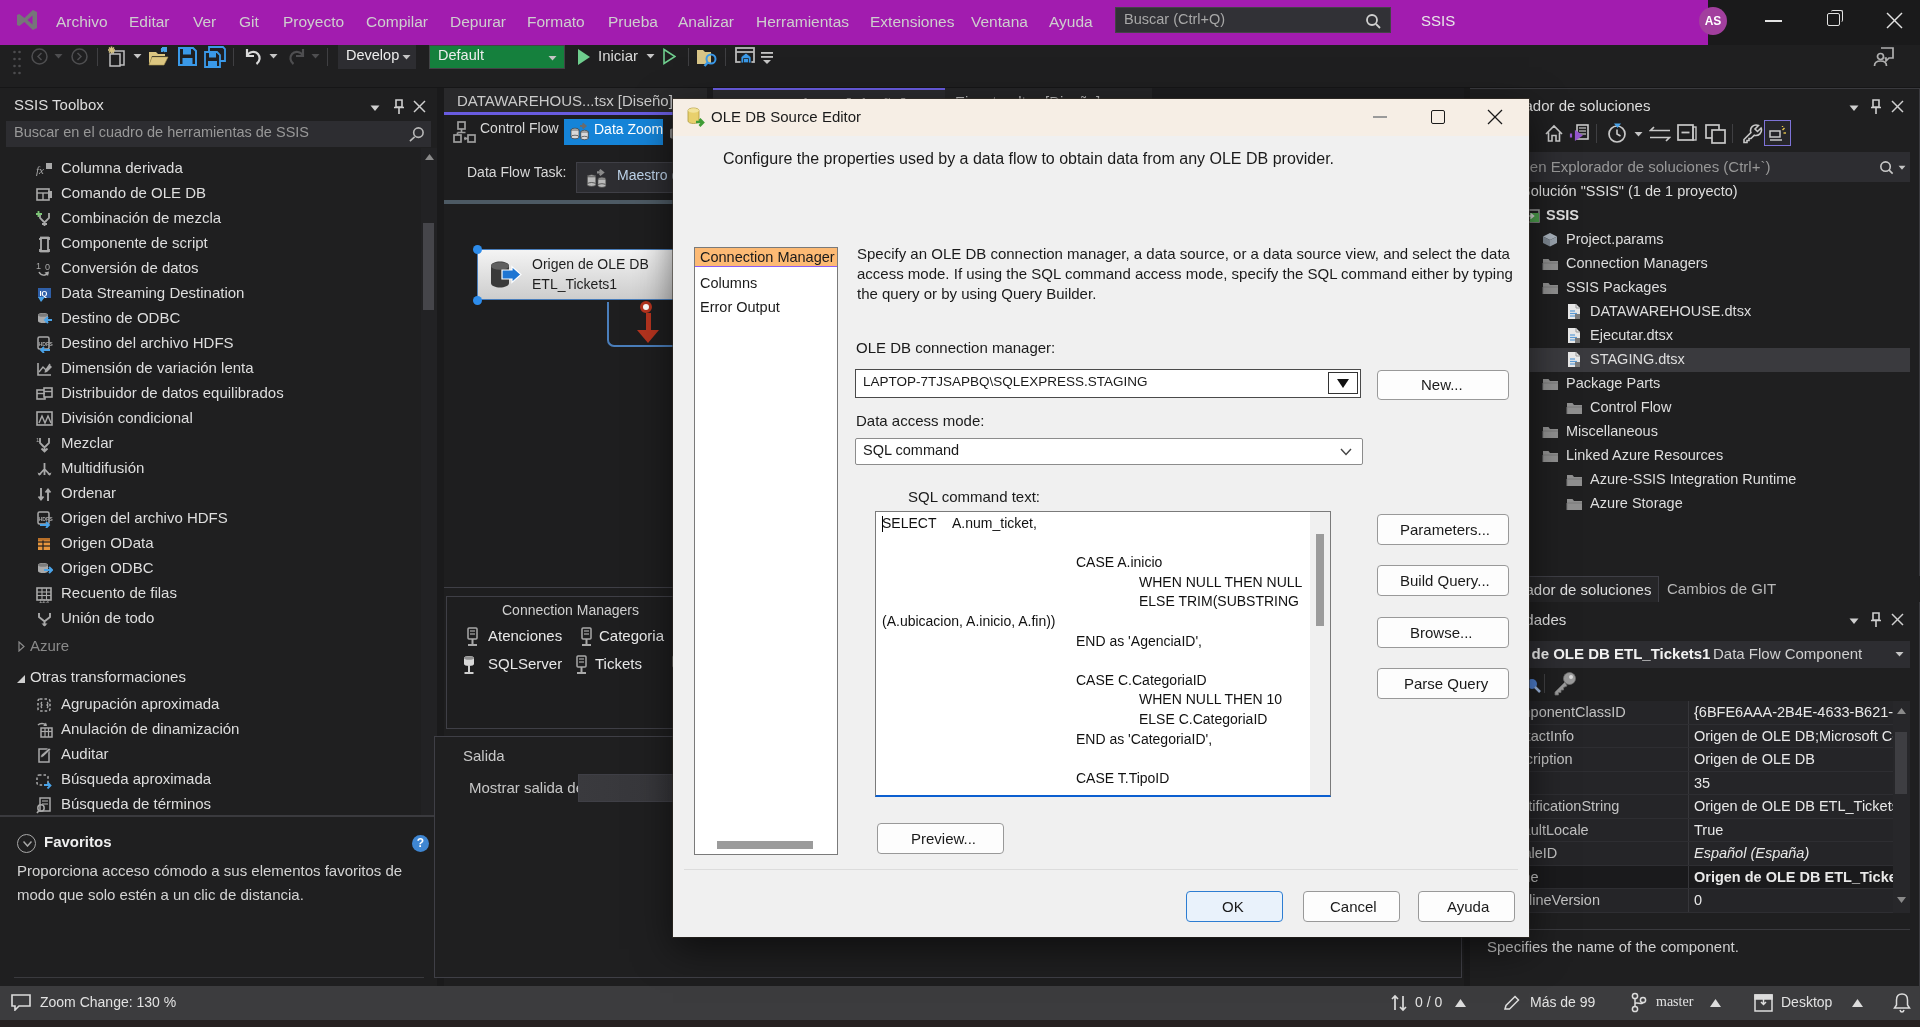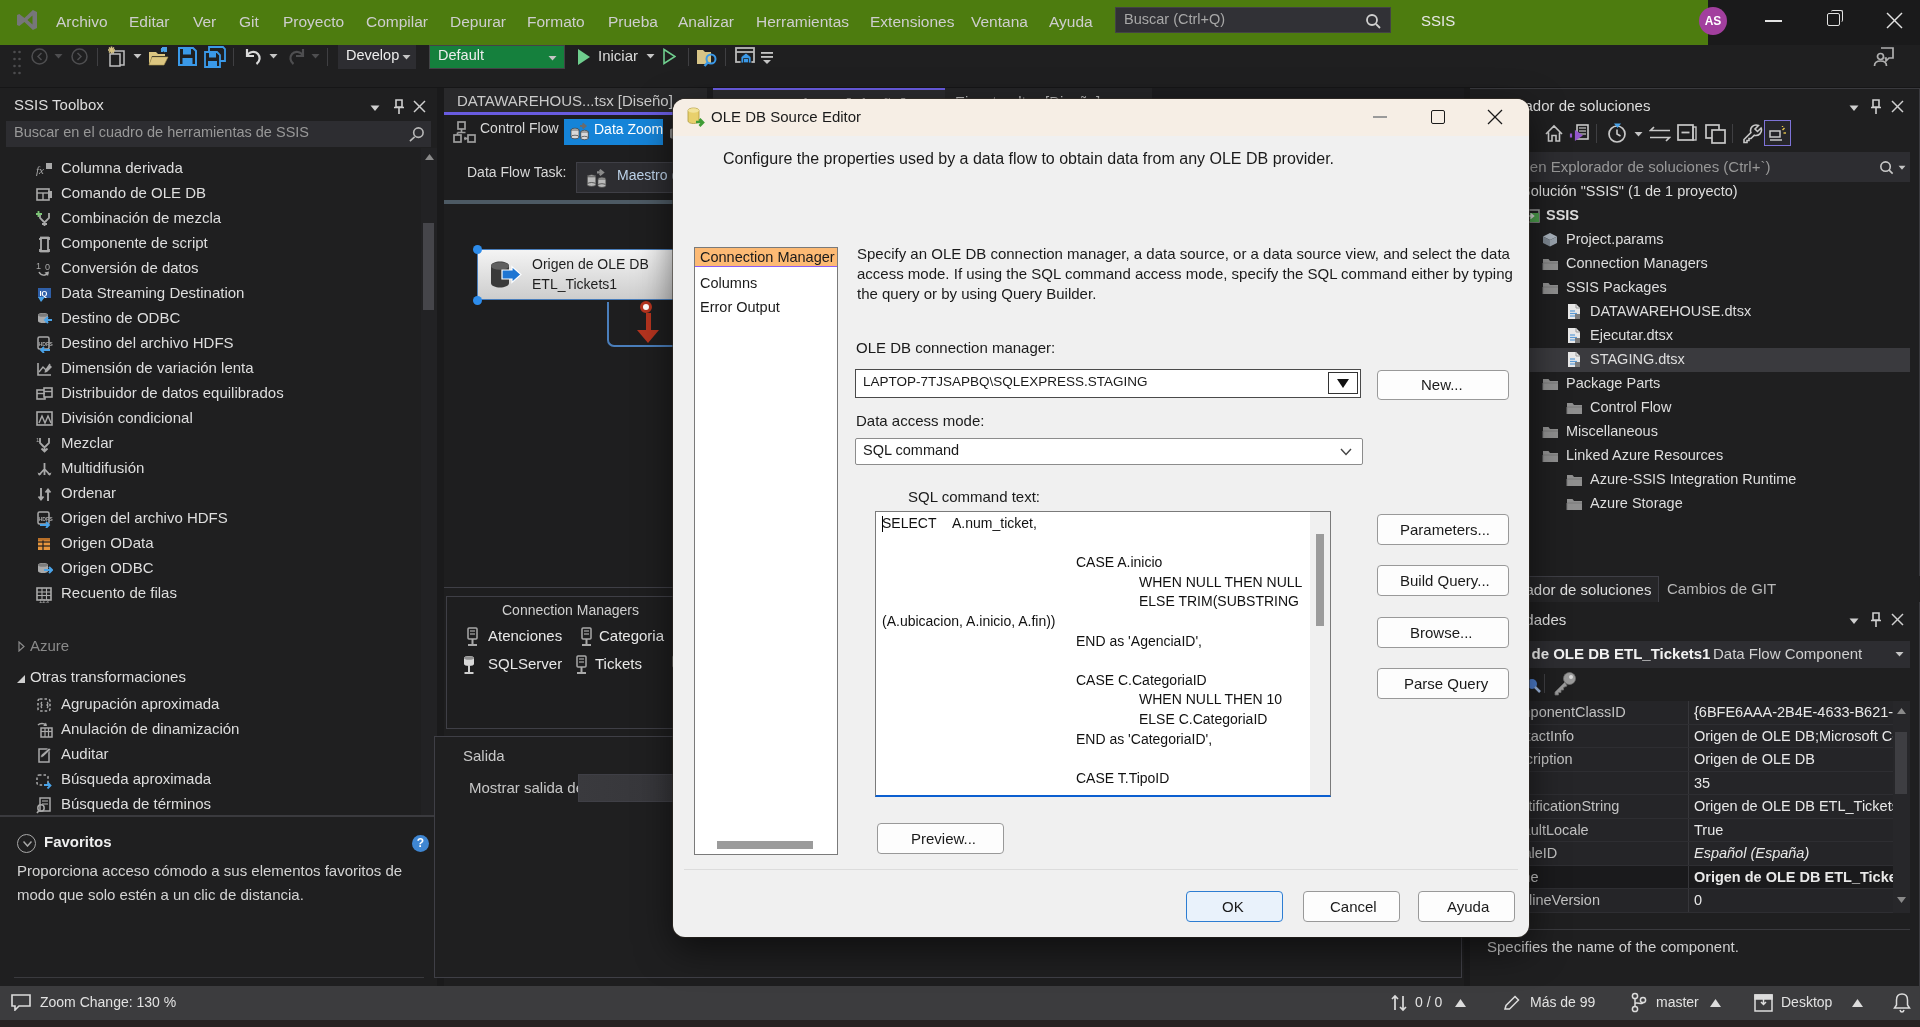--- a/index.html
+++ b/index.html
@@ -6,21 +6,21 @@
   html,body { width:1920px; height:1027px; overflow:hidden; background:#1a1a1b; }
   body { font-family:"Liberation Sans", sans-serif; }
   .abs { position:absolute; }
   #root { position:fixed; left:0; top:0; width:1920px; height:1027px; background:#1a1a1b; }
   .t { position:absolute; white-space:nowrap; }
 </style>
 </head>
 <body>
 <div id="root">
 
-  <div class="abs" id="titlebar" style="left:0;top:0;width:1708px;height:45px;background:#4d7c0f;">
+  <div class="abs" id="titlebar" style="left:0;top:0;width:1708px;height:45px;background:#a21caf;">
 
     <svg class="abs" style="left:15px;top:7px;" width="24" height="26" viewBox="0 0 24 24">
       <path d="M17.9 2.1 L22 4 L22 20 L17.9 21.9 L9.4 13.9 L4.3 18 L2 16.9 L2 7.1 L4.3 6 L9.4 10.1 Z M5 12 L8.5 9.2 L8.5 14.8 Z M12.4 12 L17.5 16.4 L17.5 7.6 Z" fill="#767679"></path>
     </svg>
     <div class="t" style="left:56px;top:13px;font-size:15.5px;color:#cecece;">Archivo</div>
     <div class="t" style="left:129px;top:13px;font-size:15.5px;color:#cecece;">Editar</div>
     <div class="t" style="left:193px;top:13px;font-size:15.5px;color:#cecece;">Ver</div>
     <div class="t" style="left:239px;top:13px;font-size:15.5px;color:#cecece;">Git</div>
     <div class="t" style="left:283px;top:13px;font-size:15.5px;color:#cecece;">Proyecto</div>
     <div class="t" style="left:366px;top:13px;font-size:15.5px;color:#cecece;">Compilar</div>
@@ -353,20 +353,27 @@
             <g stroke="#a9a9a9" stroke-width="1.1">
               <line x1="1" y1="6" x2="15" y2="6"></line>
               <line x1="1" y1="9.5" x2="15" y2="9.5"></line>
               <line x1="6" y1="2" x2="6" y2="14"></line>
               <line x1="10.5" y1="2" x2="10.5" y2="14"></line>
             </g>
             <text x="3" y="16.5" font-size="6" fill="#a9a9a9">123</text>
           </svg>
           <div class="t" style="left:61px;top:2px;font-size:15px;color:#dedede;">Recuento de filas</div>
         </div>
+      <div class="abs" style="left:0;top:459px;width:437px;height:25px;">
+          <svg class="abs" style="left:36px;top:4px;" width="17" height="17" viewBox="0 0 17 17">
+            <path d="M3 2 L3 6 L8 10 M14 2 L14 6 L9 10 M8.5 9 L8.5 15" fill="none" stroke="#a9a9a9" stroke-width="1.9"></path>
+            <path d="M5.5 12.5 L8.5 15.5 L11.5 12.5 Z" fill="#a9a9a9"></path>
+          </svg>
+          <div class="t" style="left:61px;top:2px;font-size:15px;color:#dedede;">Unión de todo</div>
+        </div>
       <div class="abs" style="left:0;top:487px;width:437px;height:25px;">
           <svg class="abs" style="left:18px;top:6px;" width="7" height="11" viewBox="0 0 7 11">
             <path d="M1 1 L6 5.5 L1 10 Z" fill="none" stroke="#8a8a8a" stroke-width="1.2"></path>
           </svg>
           <div class="t" style="left:30px;top:2px;font-size:15px;color:#8a8a8a;">Azure</div>
         </div>
       <div class="abs" style="left:0;top:518px;width:437px;height:25px;">
           <svg class="abs" style="left:16px;top:8px;" width="10" height="10" viewBox="0 0 10 10">
             <path d="M9 1 L9 9 L1 9 Z" fill="#cfcfcf"></path>
           </svg>
@@ -930,42 +937,42 @@
       </svg>
     <div class="t" style="left:1530px;top:8px;font-size:14px;color:#e2e2e2;">Más de 99</div>
     <svg class="abs" style="left:1630px;top:6px;" width="18" height="21" viewBox="0 0 18 21">
         <g fill="none" stroke="#dcdcdc" stroke-width="1.5">
           <circle cx="5" cy="4" r="2.6"></circle>
           <circle cx="5" cy="17" r="2.6"></circle>
           <circle cx="13" cy="8" r="2.6"></circle>
           <path d="M5 6.6 L5 14.4 M5 12 C5 9.5,13 13,13 10.6"></path>
         </g>
       </svg>
-    <div class="t" style="left:1656px;top:8px;font-size:14px;color:#e2e2e2;">master</div>
+    <div class="t" style="left:1656px;top:8px;font-size:14px;color:#e2e2e2;font-family:Liberation Serif, serif;">master</div>
     <svg class="abs" style="left:1710px;top:13px;" width="11" height="8" viewBox="0 0 11 8">
         <path d="M5.5 0 L11 8 L0 8 Z" fill="#dcdcdc"></path>
       </svg>
     <svg class="abs" style="left:1754px;top:8px;" width="19" height="18" viewBox="0 0 19 18">
         <g fill="none" stroke="#dcdcdc" stroke-width="1.5">
           <rect x="1" y="1" width="17" height="16"></rect>
           <rect x="1" y="1" width="17" height="4" fill="#dcdcdc"></rect>
           <path d="M7 8 L9.5 10.5 L12 8 M9.5 10 L9.5 5"></path>
         </g>
       </svg>
     <div class="t" style="left:1781px;top:8px;font-size:14px;color:#e2e2e2;">Desktop</div>
     <svg class="abs" style="left:1852px;top:13px;" width="11" height="8" viewBox="0 0 11 8">
         <path d="M5.5 0 L11 8 L0 8 Z" fill="#dcdcdc"></path>
       </svg>
     <svg class="abs" style="left:1893px;top:7px;" width="18" height="20" viewBox="0 0 18 20">
         <path d="M9 1 C5.5 1,3.5 3.5,3.5 7 L3.5 12 L1.5 15 L16.5 15 L14.5 12 L14.5 7 C14.5 3.5,12.5 1,9 1 Z M7 17 C7.3 18.2,8 19,9 19 C10 19,10.7 18.2,11 17" fill="none" stroke="#dcdcdc" stroke-width="1.5"></path>
       </svg>
   </div>
   <div class="abs" style="left:0;top:1020px;width:1920px;height:7px;background:#262121;"></div>
 
-  <div class="abs" id="dialog" style="left:673px;top:99px;width:856px;height:838px;background:#f0f0f0;border-radius:12px;box-shadow:0 12px 36px rgba(0,0,0,0.55), 0 0 0 1px rgba(70,60,50,0.55);overflow:hidden;font-family:'Liberation Sans',sans-serif;">
+  <div class="abs" id="dialog" style="left:673px;top:99px;width:856px;height:838px;background:#f0f0f0;border-radius:0;box-shadow:0 12px 36px rgba(0,0,0,0.55), 0 0 0 1px rgba(70,60,50,0.55);overflow:hidden;font-family:'Liberation Sans',sans-serif;">
 
     <div class="abs" style="left:0;top:0;width:856px;height:37px;background:#f6eee5;">
       <svg class="abs" style="left:11px;top:7px;" width="22" height="22" viewBox="0 0 22 22">
         <path d="M4 4.5 C4 3,6.5 2,9.5 2 C12.5 2,15 3,15 4.5 L15 15 C15 16.5,12.5 17.5,9.5 17.5 C6.5 17.5,4 16.5,4 15 Z" fill="#e8d06c" stroke="#b09a3e" stroke-width="0.8"></path>
         <ellipse cx="9.5" cy="4.5" rx="5.5" ry="2.2" fill="#f2e39b"></ellipse>
         <path d="M12 16 L18 16 M15.5 13 L19 16.5 L15.5 20" fill="none" stroke="#3f9c35" stroke-width="2.6"></path>
       </svg>
       <div class="t" style="left:38px;top:9px;font-size:15px;color:#1a1a1a;">OLE DB Source Editor</div>
       <div class="abs" style="left:700px;top:17px;width:14px;height:2px;background:#9a9a9a;"></div>
       <div class="abs" style="left:758px;top:11px;width:14px;height:14px;border:1.5px solid #1a1a1a;border-radius:2px;"></div>

